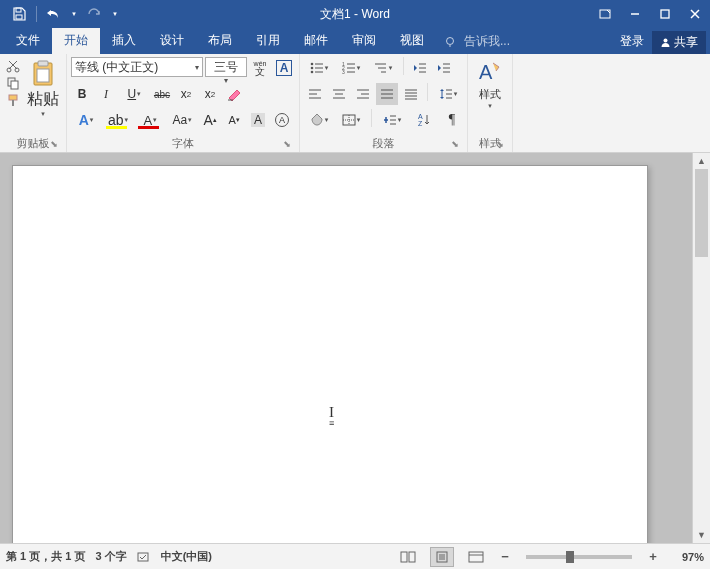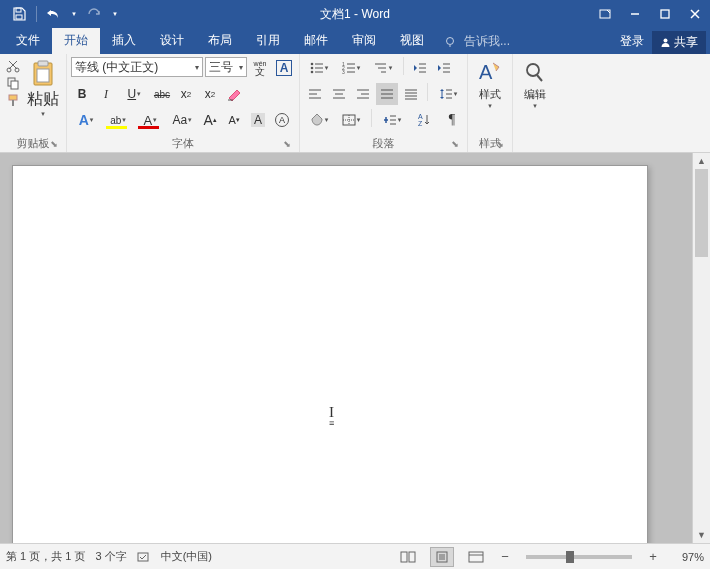--- a/index.html
+++ b/index.html
@@ -30,21 +30,21 @@
 .group-launcher { position:absolute; right:2px; bottom:1px; width:12px; height:12px; font-size:9px; color:#888; cursor:pointer; }
 
 
 .clip-col { display:flex; flex-direction:column; align-items:center; width:20px; gap:3px; padding-top:2px; }
 .clip-ico { width:16px; height:14px; cursor:pointer; }
 .paste-btn { display:flex; flex-direction:column; align-items:center; width:38px; cursor:pointer; padding-top:2px; }
 
 
 .font-row { display:flex; align-items:flex-start; gap:2px; height:24px; }
 .font-name { width:132px; height:20px; border:1px solid #ababab; background:#fff; font-size:12px; padding:1px 3px; display:flex; align-items:center; justify-content:space-between; cursor:pointer; }
-.font-size { width:42px; height:20px; border:1px solid #ababab; background:#fff; font-size:12px; padding:1px 3px; display:flex; align-items:center; justify-content:space-between; cursor:pointer; }
+.font-size { width:42px; height:20px; border:1px solid #ababab; background:#fff; font-size:12px; padding:1px 3px; display:flex; align-items:center; justify-content:space-between; cursor:pointer;flex-direction:column; }
 .rbtn { min-width:22px; height:22px; display:flex; align-items:center; justify-content:center; cursor:pointer; font-size:12px; position:relative; }
 .rbtn.wide { min-width:30px; }
 .dd-caret { font-size:7px; margin-left:1px; color:#555; }
 .color-bar { position:absolute; bottom:2px; left:3px; right:6px; height:3px; }
 
 
 .para-col { display:flex; flex-direction:column; }
 
 
 .styles-btn { display:flex; flex-direction:column; align-items:center; width:36px; cursor:pointer; padding-top:2px; }
@@ -53,21 +53,21 @@
 .doc-area { height:390px; display:flex; background:#c0c0c0; position:relative; }
 .page-scroll { flex:1; overflow:hidden; background:#c0c0c0; position:relative; padding-top:12px; padding-left:12px; }
 .page { width:636px; height:520px; background:#fff; border:1px solid #999; box-shadow:2px 2px 6px rgba(0,0,0,.2); position:relative; }
 .cursor-mark { position:absolute; left:316px; top:238px; font-family:serif; font-size:15px; pointer-events:none; }
 .scroll-v { width:18px; background:#f0f0f0; border-left:1px solid #d0d0d0; display:flex; flex-direction:column; }
 .scroll-btn { height:16px; display:flex; align-items:center; justify-content:center; font-size:9px; color:#666; cursor:pointer; }
 .scroll-track { flex:1; position:relative; }
 .scroll-thumb { position:absolute; left:2px; right:2px; top:0; height:88px; background:#c9c9c9; cursor:pointer; }
 
 
-.statusbar { height:26px; background:#f3f3f3; border-top:1px solid #d1d1d1; display:flex; align-items:center; padding:0 6px; font-size:11px; color:#444; gap:10px; }
+.statusbar { height:26px; background:#f3f3f3; border-top:1px solid #d1d1d1; display:flex; align-items:center; padding:0 6px; font-size:11px; color:#444; gap:10px;font-weight:bold; }
 .statusbar .spacer { flex:1; }
 .view-btn { width:24px; height:20px; display:flex; align-items:center; justify-content:center; border:1px solid transparent; cursor:pointer; }
 .view-btn.active { background:#d8d8d8; border-color:#b0b0b0; }
 .zoom-slider { width:106px; height:4px; background:#c0c0c0; position:relative; margin:0 4px; }
 .zoom-thumb { position:absolute; top:-4px; left:40px; width:8px; height:12px; background:#6a6a6a; }
 .zoom-btn { width:14px; text-align:center; cursor:pointer; font-size:13px; color:#555; }
 
 svg { display:block; }
 </style>
 </head>
@@ -240,21 +240,21 @@
               <path d="M2 14h5" stroke="#555"></path>
             </svg>
           </div>
       </div>
       <div class="font-row">
         <div class="rbtn wide">
             <span style="color:#3a7bd5;font-weight:bold;font-size:14px">A</span>
             <span class="dd-caret">▾</span>
           </div>
         <div class="rbtn wide">
-            <span style="font-size:10px">ab</span>
+            <span style="font-size:14px">ab</span>
             <div class="color-bar" style="background:#ffff00"></div>
             <span class="dd-caret">▾</span>
           </div>
         <div class="rbtn wide">
             <span style="font-size:13px">A</span>
             <div class="color-bar" style="background:#d00"></div>
             <span class="dd-caret">▾</span>
           </div>
         <div class="rbtn wide">
             <span>Aa</span>
@@ -427,30 +427,20 @@
             <path d="M16 4l6 4-3 4" fill="#f5c56b" stroke="#b88"></path>
           </svg>
         <span style="font-size:11px">样式</span>
         <span style="font-size:7px;color:#555">▾</span>
       </div>
     </div>
     <div class="group-label"><span>样式</span><span class="group-launcher">⬊</span></div>
   </div>
 
   <div class="group" style="border-right:none">
-    <div class="group-body">
-      <div class="styles-btn">
-        <svg width="24" height="28">
-            <circle cx="10" cy="11" r="6" fill="none" stroke="#555" stroke-width="1.8"></circle>
-            <line x1="14" y1="16" x2="19" y2="22" stroke="#555" stroke-width="2"></line>
-          </svg>
-        <span style="font-size:11px">编辑</span>
-        <span style="font-size:7px;color:#555">▾</span>
-      </div>
-    </div>
     <div class="group-label"></div>
   </div>
 </div>
 
 <div class="doc-area">
   <div class="page-scroll">
     <div class="page">
       <div class="cursor-mark">I<div style="font-size:9px;line-height:.6;text-align:center">≡</div></div>
     </div>
   </div>

